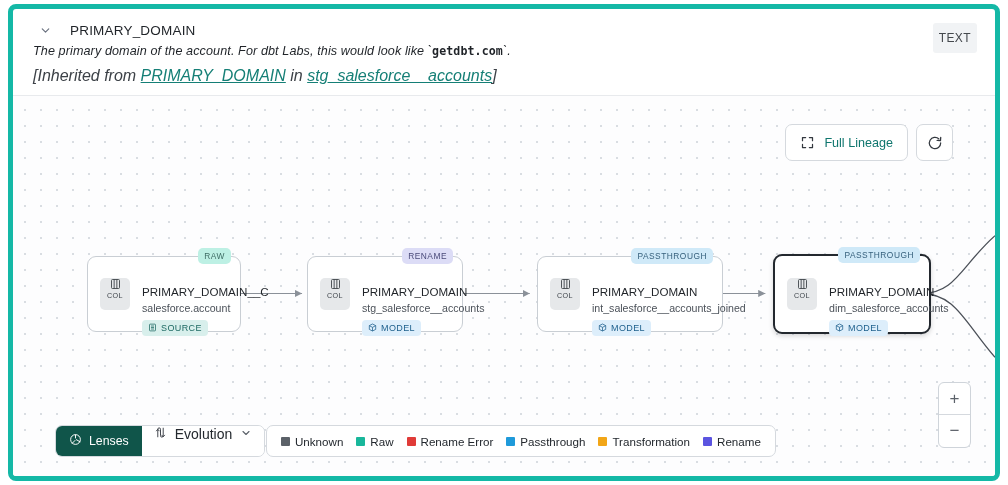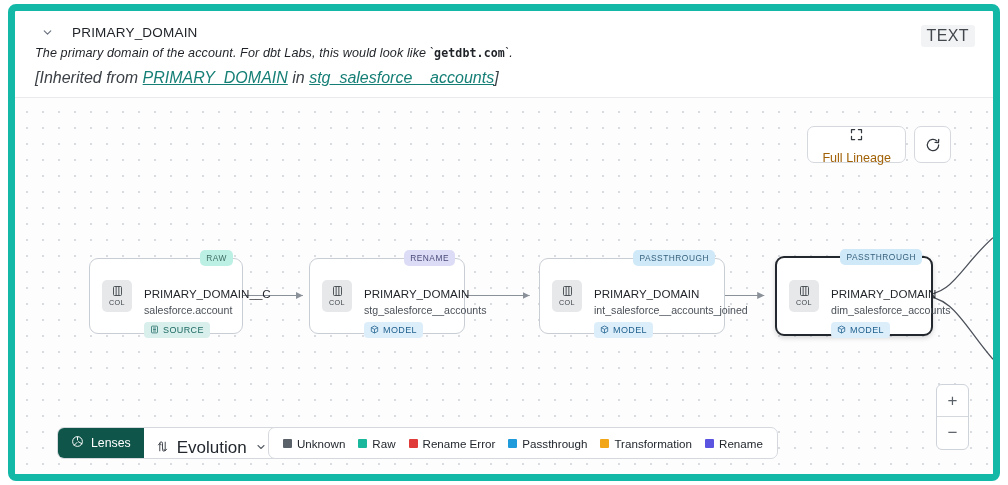--- a/index.html
+++ b/index.html
@@ -14,21 +14,21 @@
     position: relative;
     width: 1008px; height: 485px;
     background: #ffffff;
     padding: 4px 8px 4px 8px;
   }
 
   .card {
     position: relative;
     width: 992px; height: 477px;
     background: #fff;
-    border: 7px solid #14b8a6;
+    border: 5px solid #14b8a6;
     border-radius: 8px;
     overflow: hidden;
   }
 
   
   .hdr { position: relative; padding: 14px 18px 10px 20px; }
 
   .hdr-row { display: flex; align-items: center; gap: 10px; }
 
   .chev {
@@ -39,22 +39,22 @@
   .chev svg { display: block; }
 
   .hdr-title {
     font-size: 13.5px; color: #1f2328; letter-spacing: .2px;
     margin-left: 8px;
   }
 
   .type-badge {
     position: absolute; top: 14px; right: 18px;
     background: #f1f3f5; color: #44484d;
-    font-size: 16px; letter-spacing: .4px;
-    padding: 2px 6px; border-radius: 3px;
+    font-size: 12px; letter-spacing: .4px;
+    padding: 8px 6px; border-radius: 3px;
   }
 
   .desc {
     margin-top: 6px;
     font-size: 12.6px; font-style: italic; color: #1f2328;
     letter-spacing: .1px;
   }
   .desc code {
     font-family: "DejaVu Sans Mono", monospace;
     font-style: normal; font-weight: bold; font-size: 11.6px;
@@ -78,39 +78,39 @@
     overflow: hidden;
   }
 
   .edges { position: absolute; inset: 0; width: 100%; height: 100%; }
 
   
   .tb { position: absolute; top: 28px; right: 42px; display: flex; gap: 8px; }
   .btn {
     background: #fff; border: 1px solid #d5d9de; border-radius: 7px;
     height: 37px; display: flex; align-items: center; gap: 9px;
-    padding: 0 14px; font-size: 12.6px; color: #a16207; cursor: pointer; flex-direction: column;
+    padding: 0 14px; font-size: 12.6px; color: #0f766e; cursor: pointer;
   }
   .btn-icon { width: 37px; padding: 0; justify-content: center; }
   .btn svg { display: block; }
 
   
   .node {
     position: absolute;
     background: #fff;
     border: 1px solid #c9ced4;
     border-radius: 9px;
     display: flex; align-items: center;
     padding: 0 12px;
   }
   .node.sel { border: 2.5px solid #23282e; box-shadow: 0 2px 5px rgba(0,0,0,.16); }
 
   .colchip {
     width: 30px; height: 32px; border-radius: 5px; background: #e6e8ea;
-    display: flex; flex-direction: column; align-items: center; justify-content: center;
+    display: flex; flex-direction: column; align-items: center; justify-content: flex-start;
     gap: 1px; flex: 0 0 auto; color: #3f454b;
   }
   .colchip .lbl { font-size: 7.2px; letter-spacing: .4px; }
 
   .node-body { margin-left: 12px; margin-top: 33px; }
   .node-name { font-size: 11.6px; color: #1f2328; }
   .node-sub { font-size: 10.6px; color: #4b5159; margin-top: 4px; }
 
   .kind {
     margin-top: 6px; display: inline-flex; align-items: center; gap: 4px;
@@ -144,22 +144,22 @@
   .lenses-wrap {
     position: absolute; left: 42px; bottom: 30px;
     display: flex; border: 1px solid #d5d9de; border-radius: 7px;
     background: #fff; overflow: hidden; height: 32px;
   }
   .lenses {
     background: #10554a; color: #fff; display: flex; align-items: center;
     gap: 7px; padding: 0 13px; font-size: 12.3px; cursor: pointer;
   }
   .evolution {
-    display: flex; align-items: flex-end; gap: 8px; padding: 0 12px;
-    font-size: 17px; color: #23282e; cursor: pointer; background:#fff;
+    display: flex; align-items: flex-start; gap: 8px; padding: 0 12px;
+    font-size: 14px; color: #23282e; cursor: pointer; background:#fff;
   }
 
   .legend {
     position: absolute; left: 253px; bottom: 30px; height: 32px;
     display: flex; align-items: center; gap: 13px;
     border: 1px solid #d5d9de; border-radius: 7px; background: #fff;
     padding: 0 14px;
   }
   .lg { display: flex; align-items: center; gap: 5px; font-size: 11.6px; color: #23282e; }
   .sw { width: 9px; height: 9px; border-radius: 1px; flex: 0 0 auto; }

